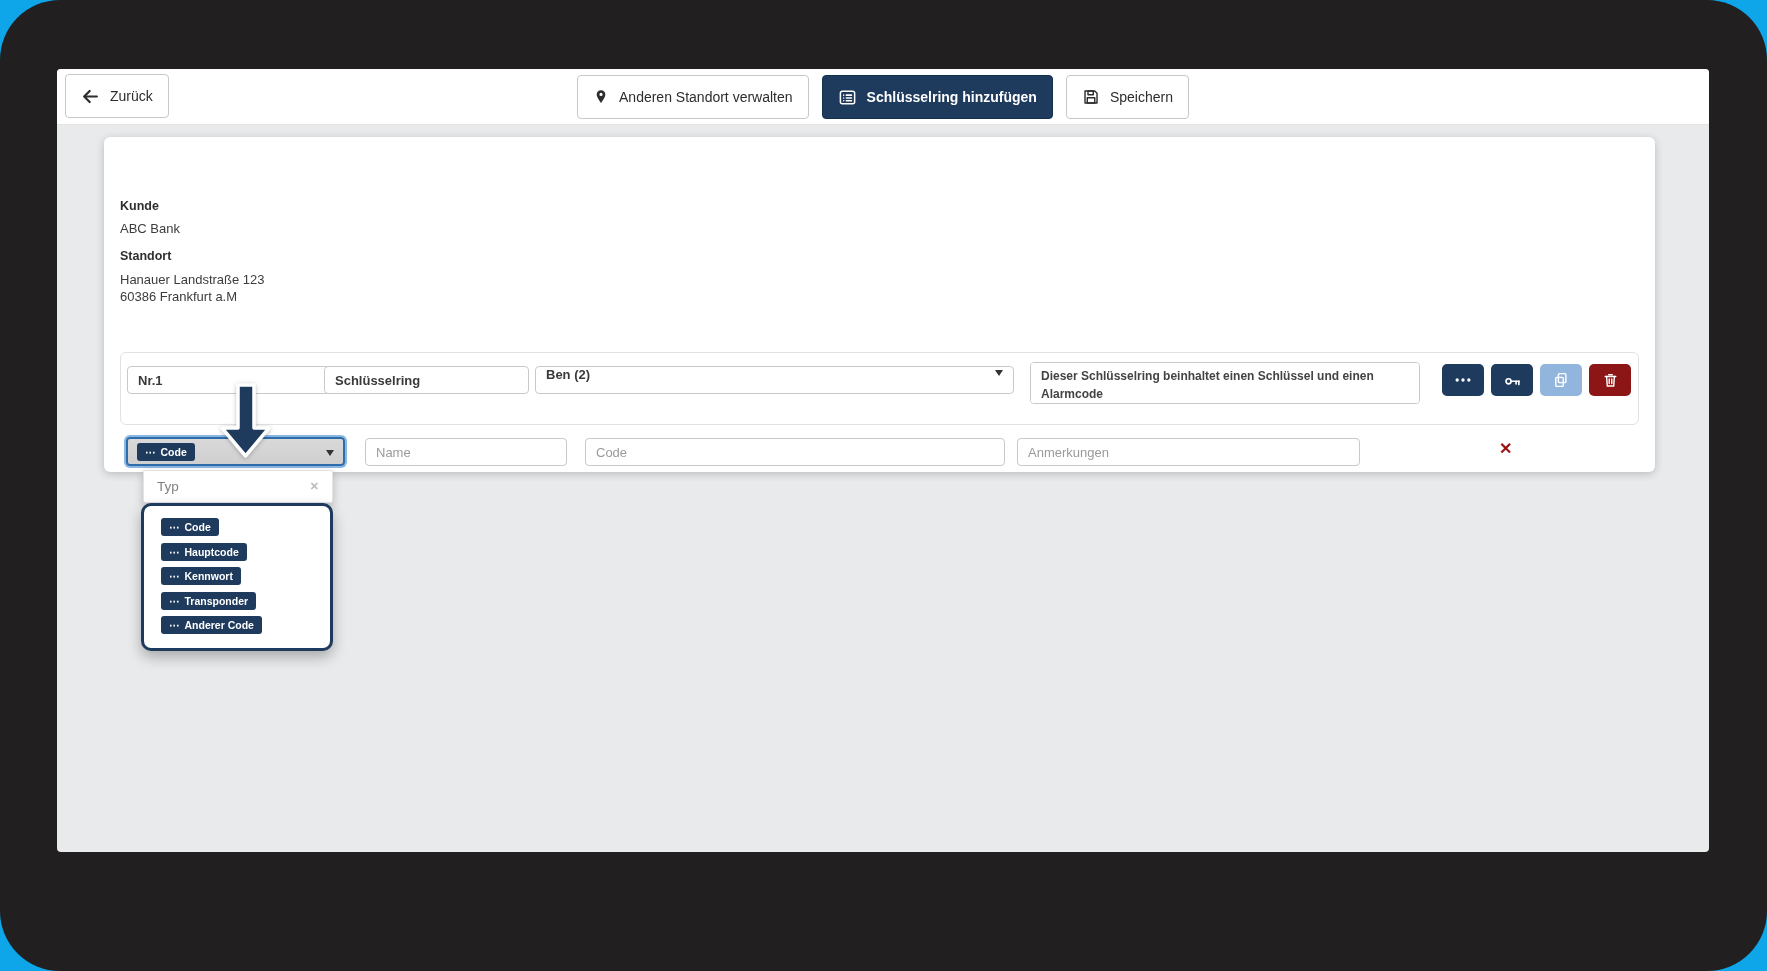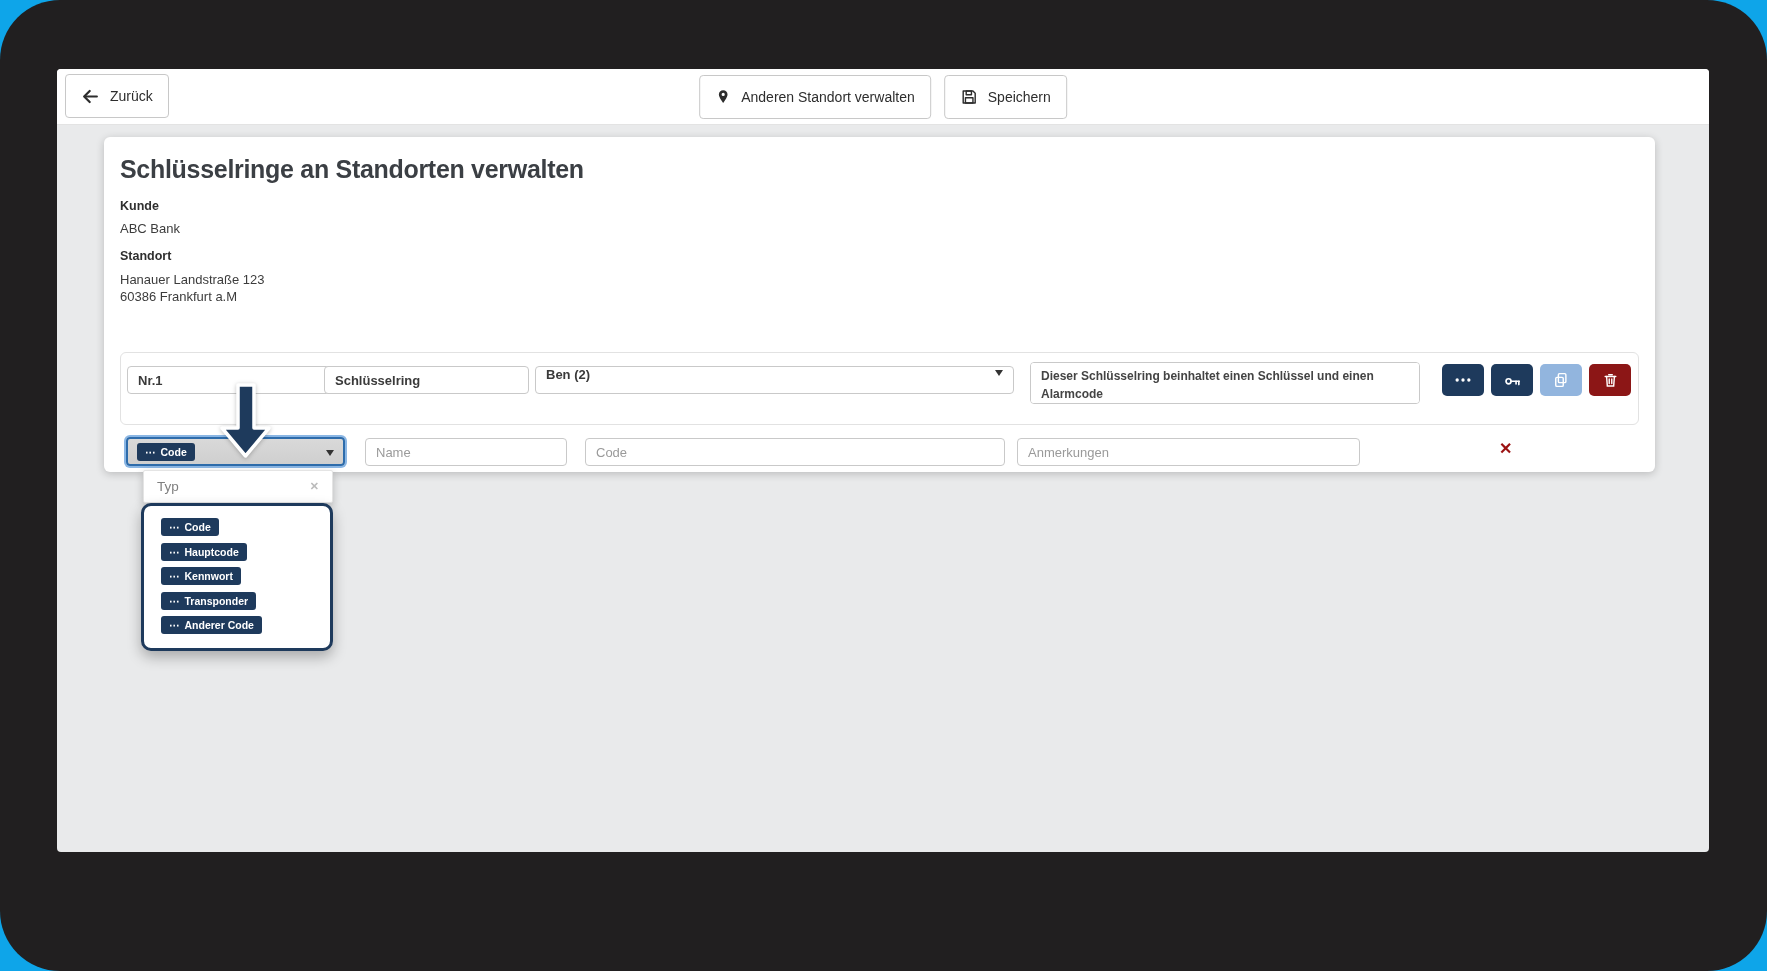--- a/index.html
+++ b/index.html
@@ -104,36 +104,49 @@
       <div class="center-group">
         <button class="tbtn">
           <span style="display:flex;">
             <svg width="16" height="18" viewBox="0 0 24 24" fill="#2d2d2d">
                 <path d="M12 2C8.2 2 5.5 4.8 5.5 8.4 5.5 13 12 21 12 21s6.5-8 6.5-12.6C18.5 4.8 15.8 2 12 2zm0 8.6a2.4 2.4 0 1 1 0-4.8 2.4 2.4 0 0 1 0 4.8z"></path>
               </svg>
           </span>
           <span>Anderen Standort verwalten</span>
         </button>
 
+        <button class="tbtn primary">
+          <span style="display:flex;">
+            <svg width="19" height="19" viewBox="0 0 24 24" fill="none" stroke="#fff" stroke-width="1.9" stroke-linecap="round">
+                <rect x="3" y="4" width="18" height="16" rx="2.5"></rect>
+                <line x1="7.2" y1="9" x2="7.2" y2="9"></line>
+                <line x1="10.5" y1="9" x2="17" y2="9"></line>
+                <line x1="7.2" y1="12.5" x2="7.2" y2="12.5"></line>
+                <line x1="10.5" y1="12.5" x2="17" y2="12.5"></line>
+                <line x1="7.2" y1="16" x2="7.2" y2="16"></line>
+                <line x1="10.5" y1="16" x2="17" y2="16"></line>
+              </svg>
+          </span>
+          <span>Schlüsselring hinzufügen</span>
+        </button>
 
         <button class="tbtn">
           <span style="display:flex;">
             <svg width="18" height="18" viewBox="0 0 24 24" fill="none" stroke="#2d2d2d" stroke-width="1.9" stroke-linejoin="round">
                 <path d="M4 4h13l3 3v13H4z"></path>
                 <rect x="8" y="4" width="7" height="5"></rect>
                 <rect x="7" y="13" width="10" height="7"></rect>
               </svg>
           </span>
           <span>Speichern</span>
         </button>
       </div>
     </div>
 
     <div class="card">
-      <div class="page-title">Schlüsselringe an Standorten verwalten</div>
 
       <div class="meta-label" style="top:62px;">Kunde</div>
       <div class="meta-value" style="top:83px;">ABC Bank</div>
       <div class="meta-label" style="top:112px;">Standort</div>
       <div class="meta-value" style="top:134px;">Hanauer Landstraße 123</div>
       <div class="meta-value" style="top:151px;">60386 Frankfurt a.M</div>
 
       <div class="keyring-panel">
         <input class="inp" style="left: 6px; top: 13px; width: 213px;" value="Nr.1">
         <input class="inp" style="left: 203px; top: 13px; width: 205px;" value="Schlüsselring">

